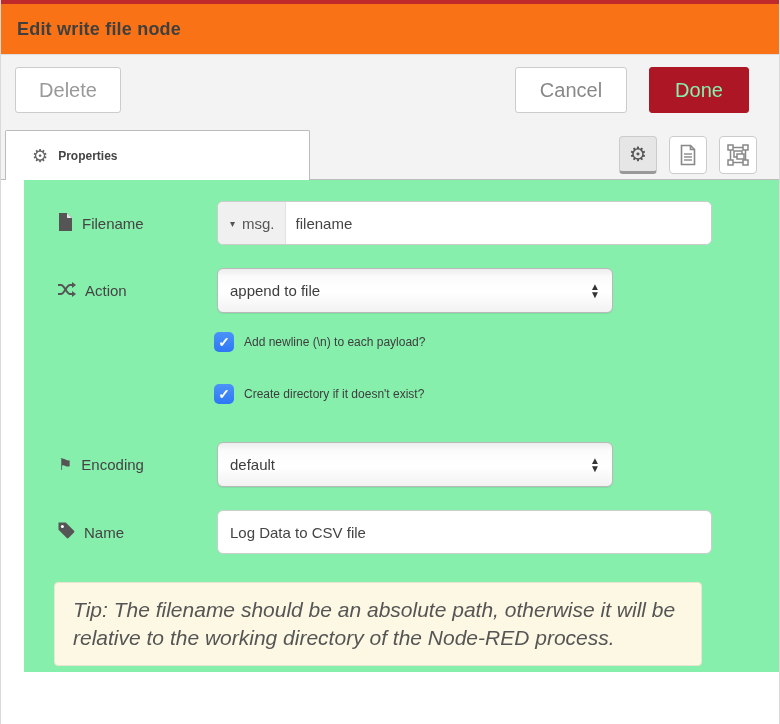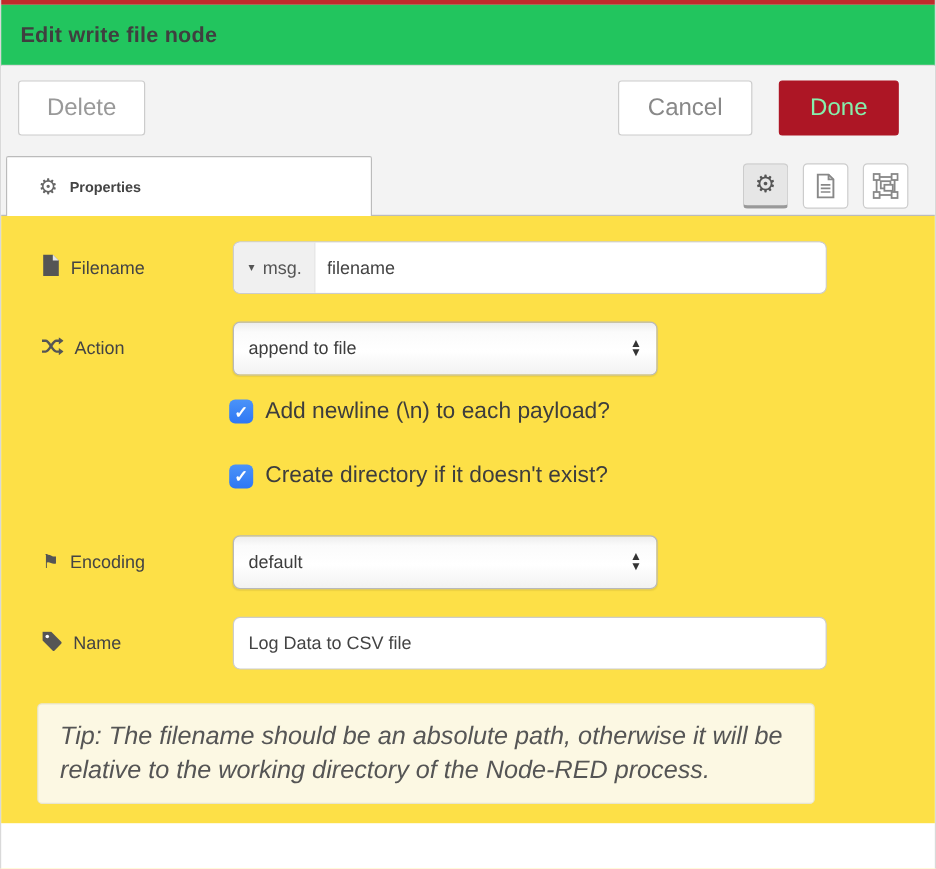--- a/index.html
+++ b/index.html
@@ -9,21 +9,21 @@
     background: #ffffff;
     color: #444;
   }
   .dialog { width: 780px; height: 724px; border-left: 1px solid #d9d9d9; border-right: 1px solid #d9d9d9; }
 
   
   .topbar { height: 4px; background: #bf2b2b; }
 
   
   .header {
-    height: 51px; background: #22c55e; border-bottom: 1px solid #ddd;
+    height: 51px; background: #f97316; border-bottom: 1px solid #ddd;
     display: flex; align-items: center; padding: 0 16px;
   }
   .header h1 { font-size: 18px; font-weight: bold; color: #3f3f3f; letter-spacing: 0.2px; }
 
   
   .button-row {
     height: 70px; background: #f3f3f3;
     display: flex; align-items: center; padding: 0 30px 0 14px;
   }
   .btn {
@@ -52,21 +52,21 @@
   .tab-buttons { position: absolute; right: 22px; top: 11px; display: flex; gap: 12px; }
   .icon-btn {
     width: 38px; height: 38px; background: #fff; border: 1px solid #ccc; border-radius: 4px;
     display: flex; align-items: center; justify-content: center; cursor: pointer; padding: 0;
   }
   .icon-btn.active { background: #e6e6e6; border-bottom: 3px solid #999; }
   .icon-btn .gear-glyph { font-size: 20px; color: #555; line-height: 1; }
   .icon-btn svg { display: block; }
 
   
-  .content { background: #fde047; padding: 21px 34px 16px 34px; }
+  .content { background: #86efac; padding: 21px 34px 6px 34px; margin-left: 23px; }
   .form-row { display: flex; align-items: center; }
   .row-label {
     width: 159px; display: flex; align-items: center; gap: 9px;
     font-size: 15px; color: #444; flex-shrink: 0;
   }
   .row-label svg { flex-shrink: 0; }
   .flag-glyph { font-size: 16px; color: #555; line-height: 1; }
 
   .mb-filename { margin-bottom: 23px; }
   .mb-action   { margin-bottom: 19px; }
@@ -86,42 +86,42 @@
     font-family: "Liberation Sans", sans-serif; font-size: 15px; color: #555; cursor: pointer;
   }
   .ti-caret { font-size: 10px; color: #555; }
   .ti-input {
     border: none; outline: none; flex: 1; padding: 0 10px;
     font-family: "Liberation Sans", sans-serif; font-size: 15px; color: #444;
   }
 
   
   .select {
-    width: 354px; height: 45px; border: 1px solid #b9b9b9; border-radius: 6px;
+    width: 396px; height: 45px; border: 1px solid #b9b9b9; border-radius: 6px;
     background: linear-gradient(180deg, #ededed 0%, #fbfbfb 18%, #ffffff 55%, #f2f2f2 100%);
     box-shadow: 0 1px 1px rgba(0,0,0,0.07);
     display: flex; align-items: center; padding: 0 12px; cursor: pointer;
   }
   .select .select-value { flex: 1; font-size: 15px; color: #3d3d3d; }
   .stepper { display: flex; flex-direction: column; align-items: center; line-height: 0.75; }
   .stepper span { font-size: 10px; color: #333; }
 
   
   .checkbox-row { display: flex; align-items: center; gap: 10px; padding-left: 156px; cursor: pointer; }
   .checkbox {
     width: 20px; height: 20px; border-radius: 5px; flex-shrink: 0;
     background: #fff; border: 1px solid #bbb;
     display: flex; align-items: center; justify-content: center;
   }
   .checkbox.checked {
     background: linear-gradient(180deg, #4b93f8 0%, #2e77f4 100%);
     border: none;
   }
   .checkbox .check { color: #fff; font-size: 14px; font-weight: bold; line-height: 1; }
-  .checkbox-row .cb-label { font-size: 19px; color: #3d3d3d; }
+  .checkbox-row .cb-label { font-size: 12px; color: #3d3d3d; }
 
   
   .text-input {
     width: 495px; height: 44px; border: 1px solid #ccc; border-radius: 6px;
     padding: 0 12px; font-family: "Liberation Sans", sans-serif; font-size: 15px; color: #444;
     outline: none;
   }
 
   
   .tip {

